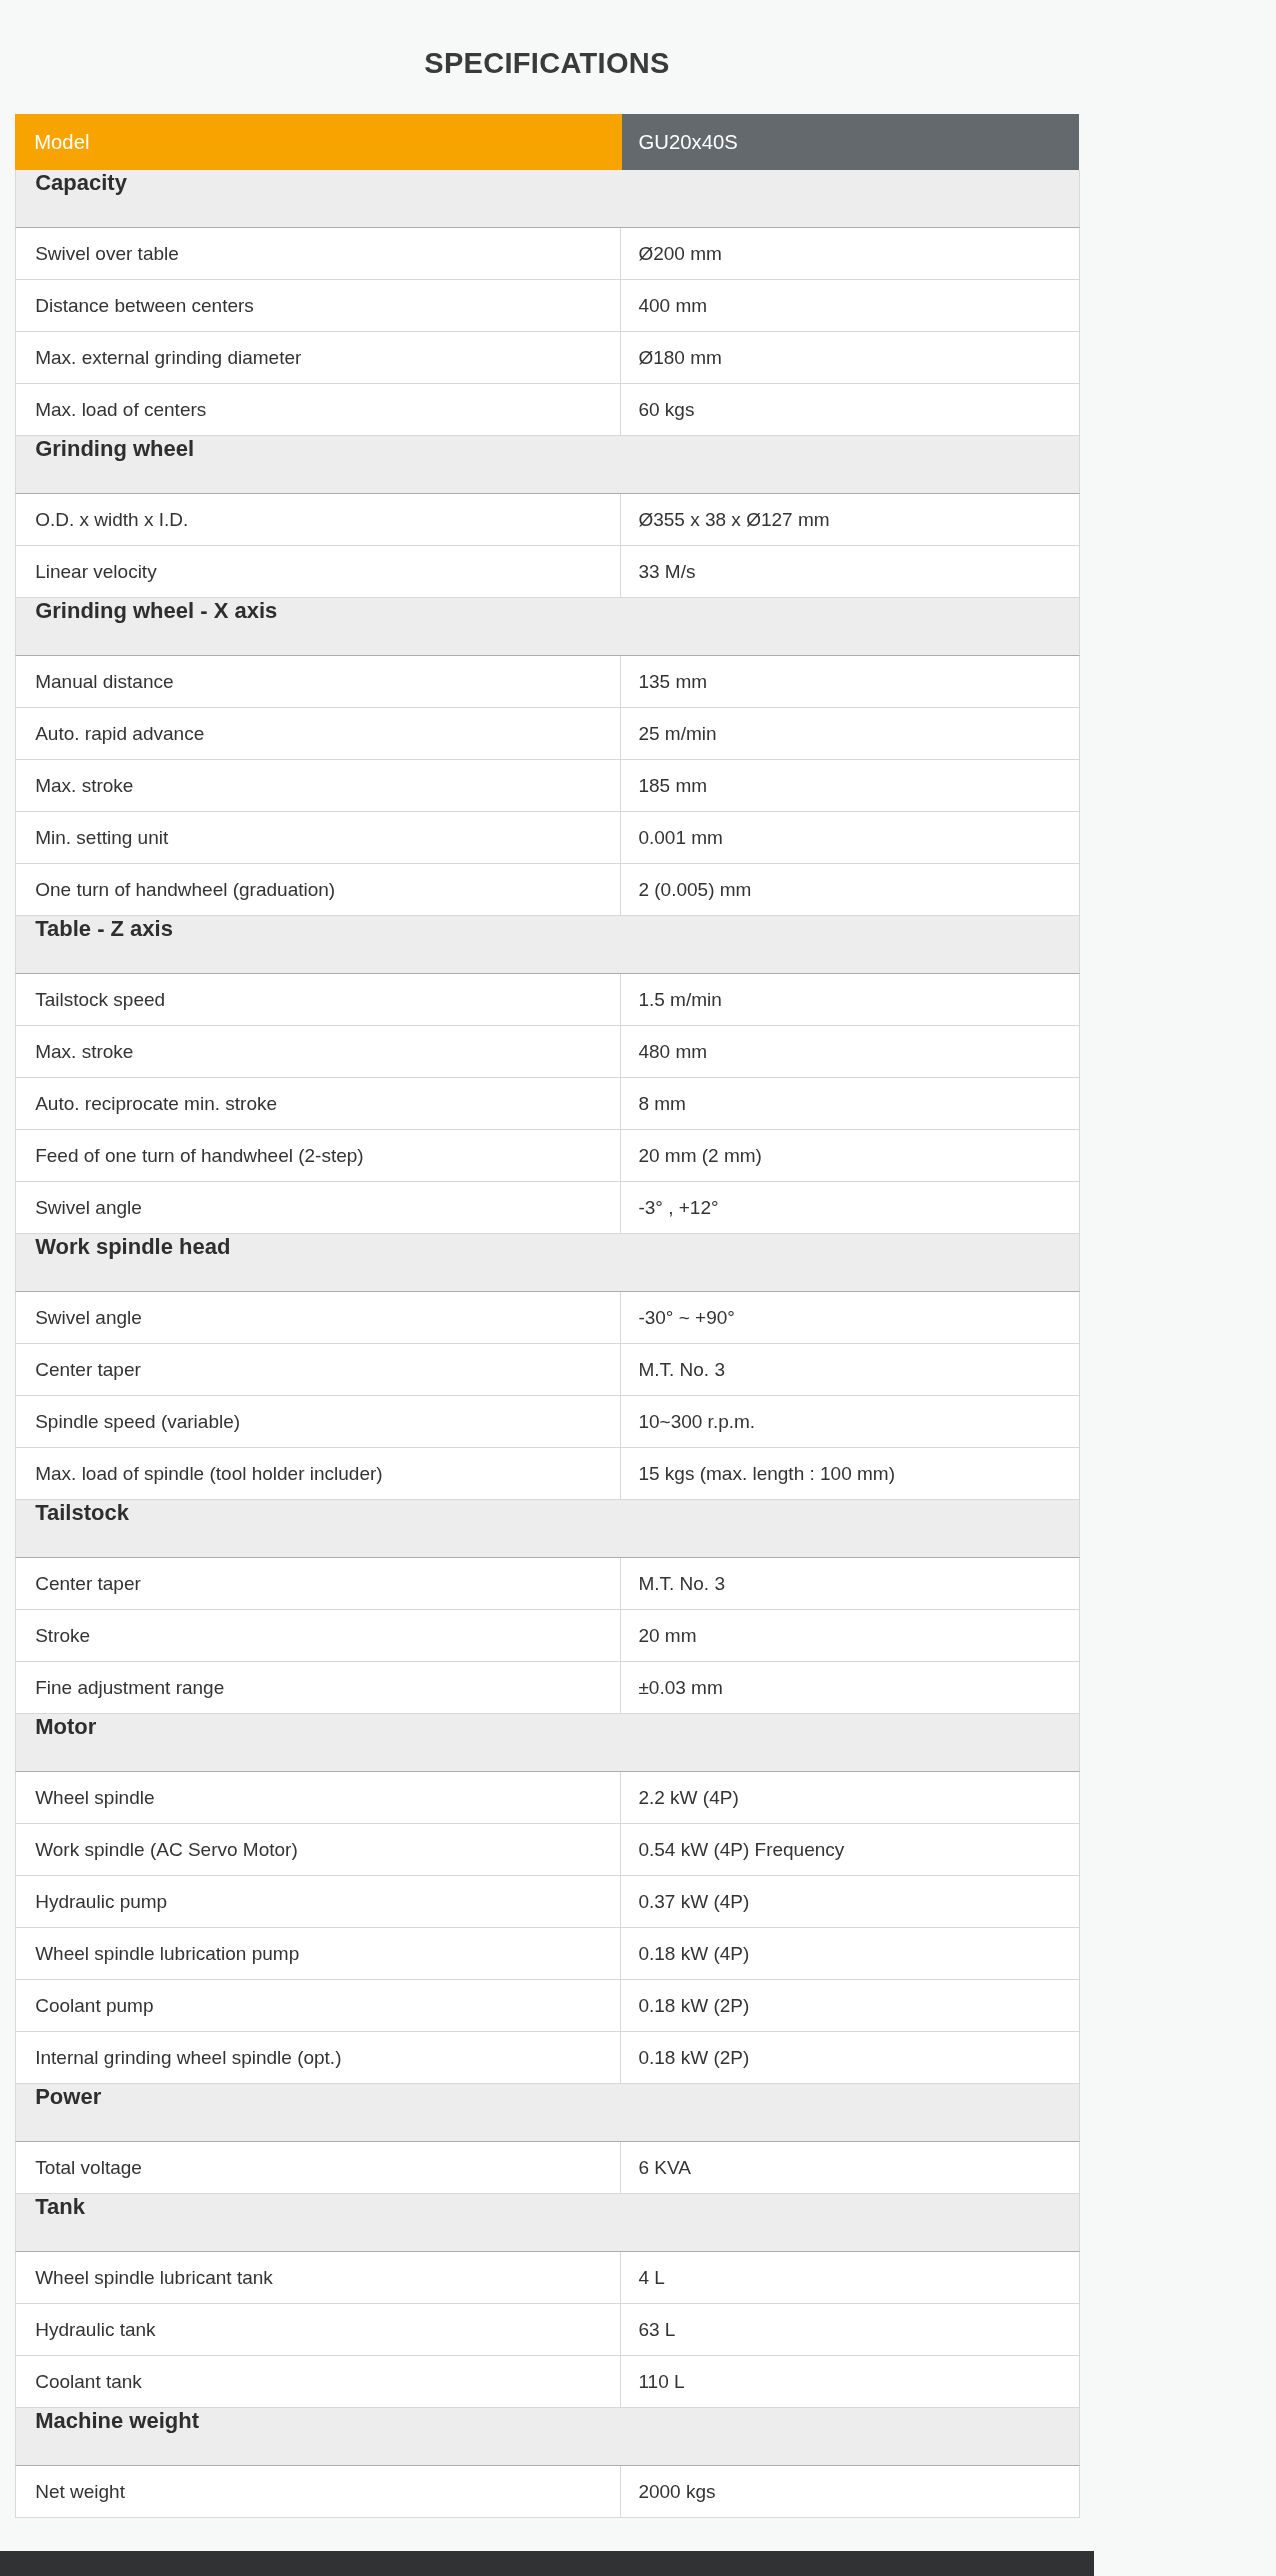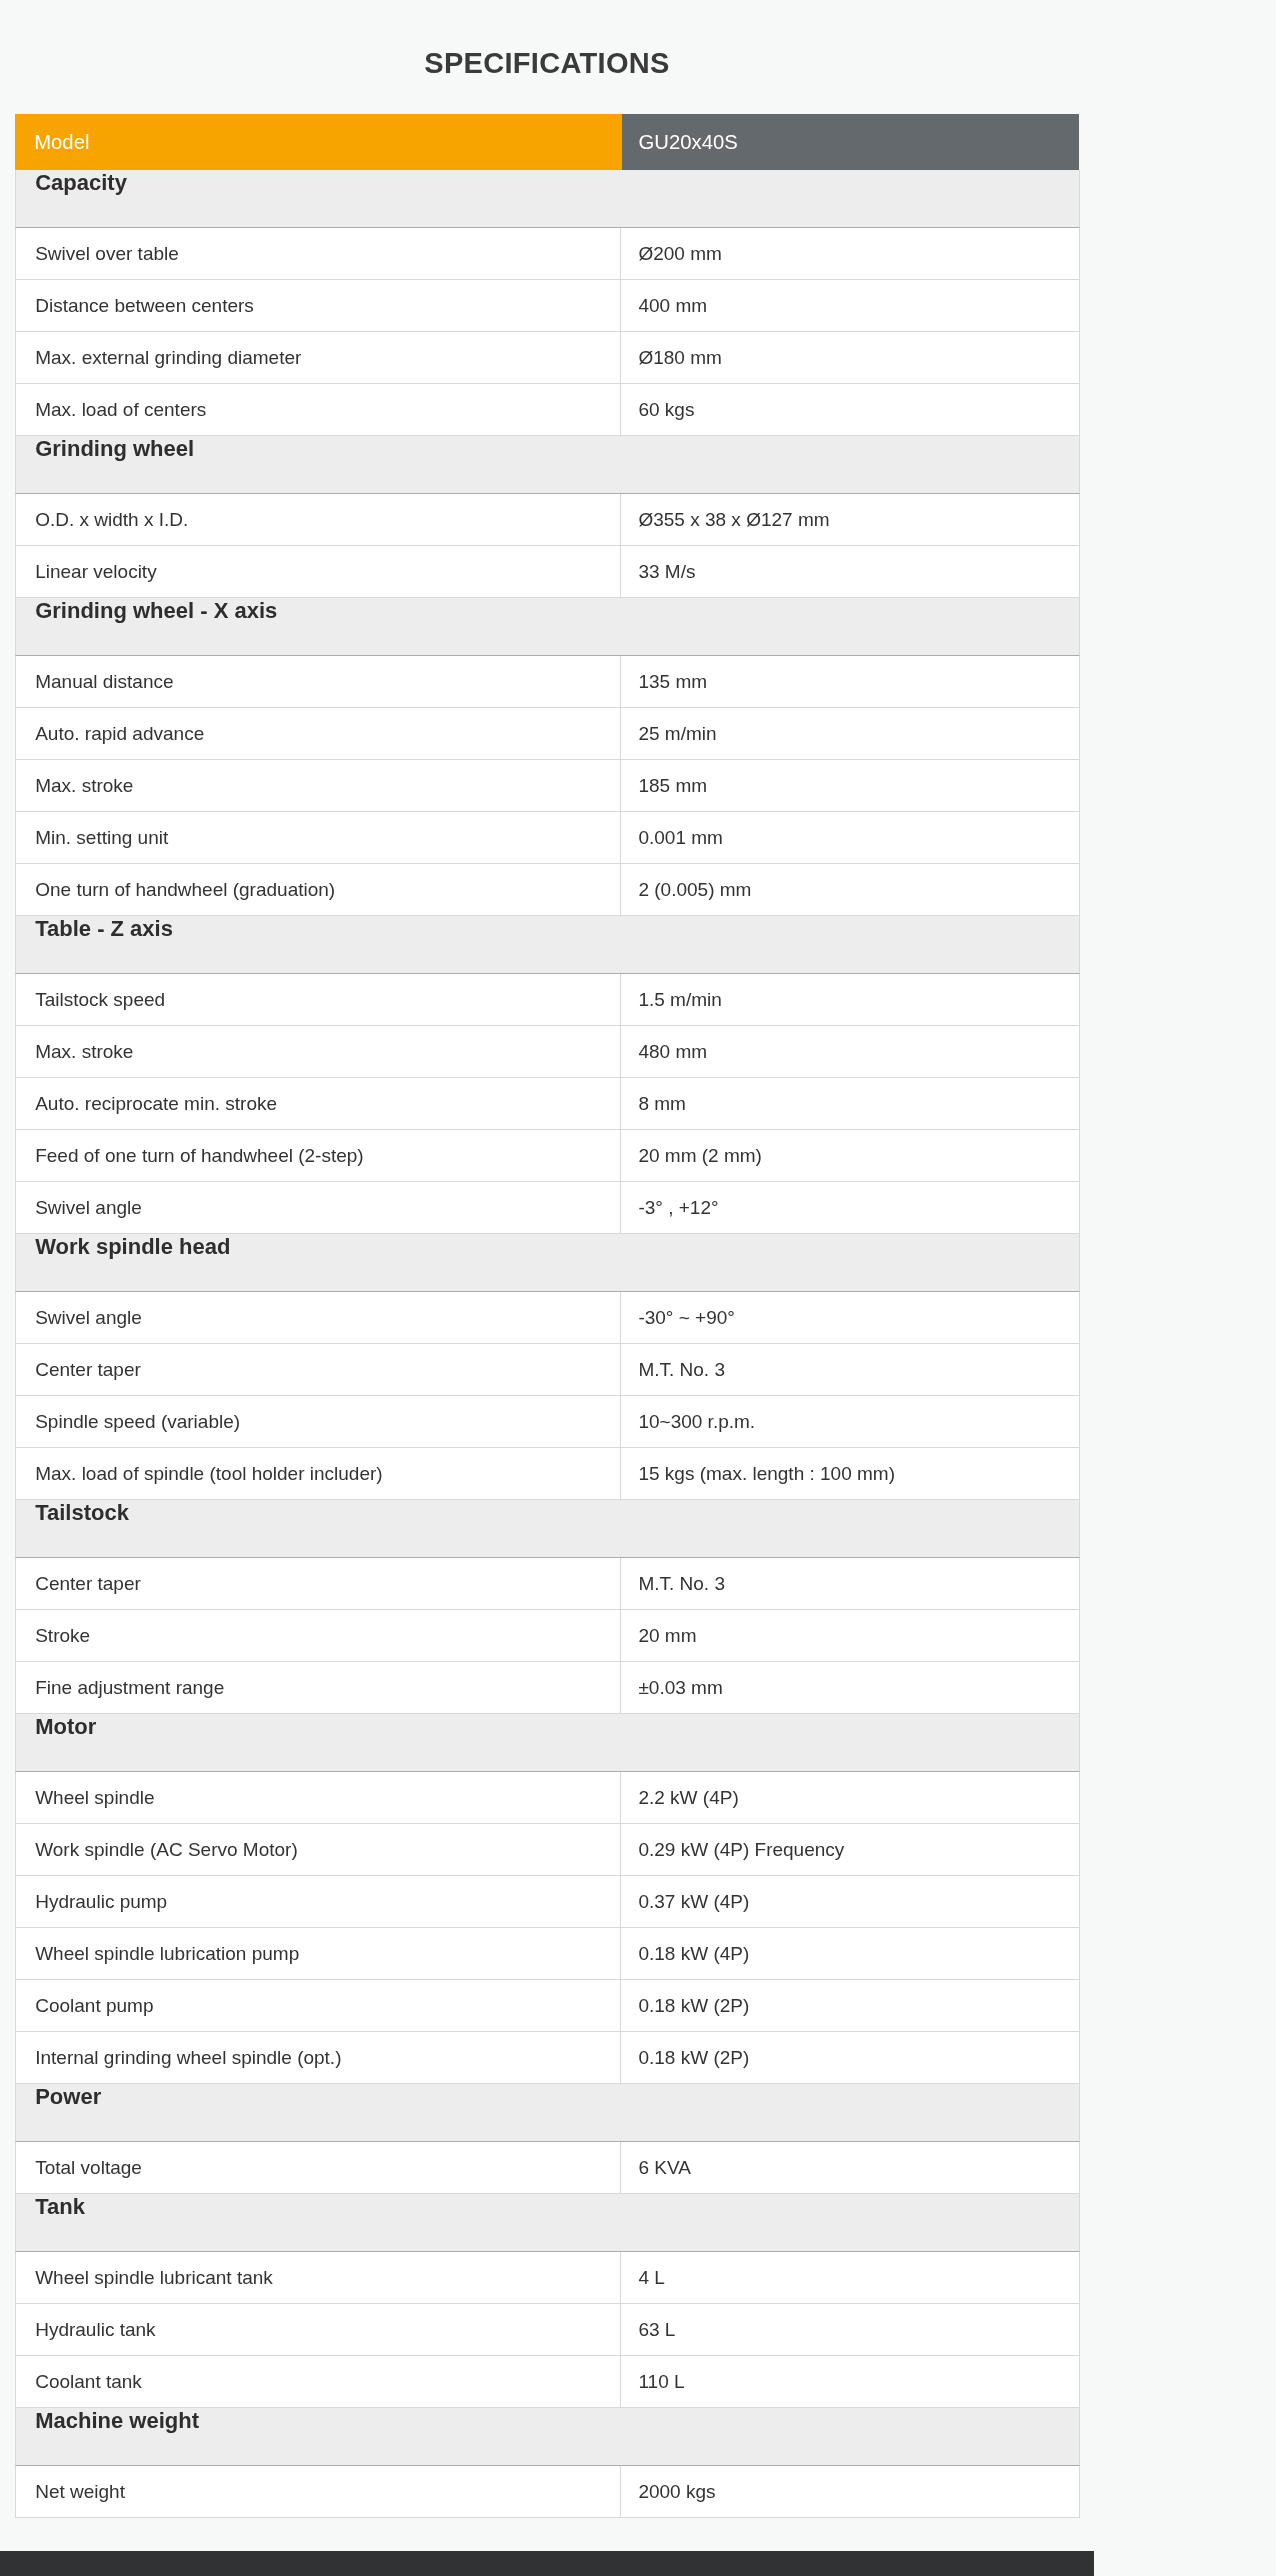--- a/index.html
+++ b/index.html
@@ -224,21 +224,21 @@
         </div>
         <div class="section-row">
           <span class="section-title">Motor</span>
         </div>
         <div class="data-row">
           <div class="cell label-cell">Wheel spindle</div>
           <div class="cell value-cell">2.2 kW (4P)</div>
         </div>
         <div class="data-row">
           <div class="cell label-cell">Work spindle (AC Servo Motor)</div>
-          <div class="cell value-cell">0.29 kW (4P) Frequency</div>
+          <div class="cell value-cell">0.54 kW (4P) Frequency</div>
         </div>
         <div class="data-row">
           <div class="cell label-cell">Hydraulic pump</div>
           <div class="cell value-cell">0.37 kW (4P)</div>
         </div>
         <div class="data-row">
           <div class="cell label-cell">Wheel spindle lubrication pump</div>
           <div class="cell value-cell">0.18 kW (4P)</div>
         </div>
         <div class="data-row">

